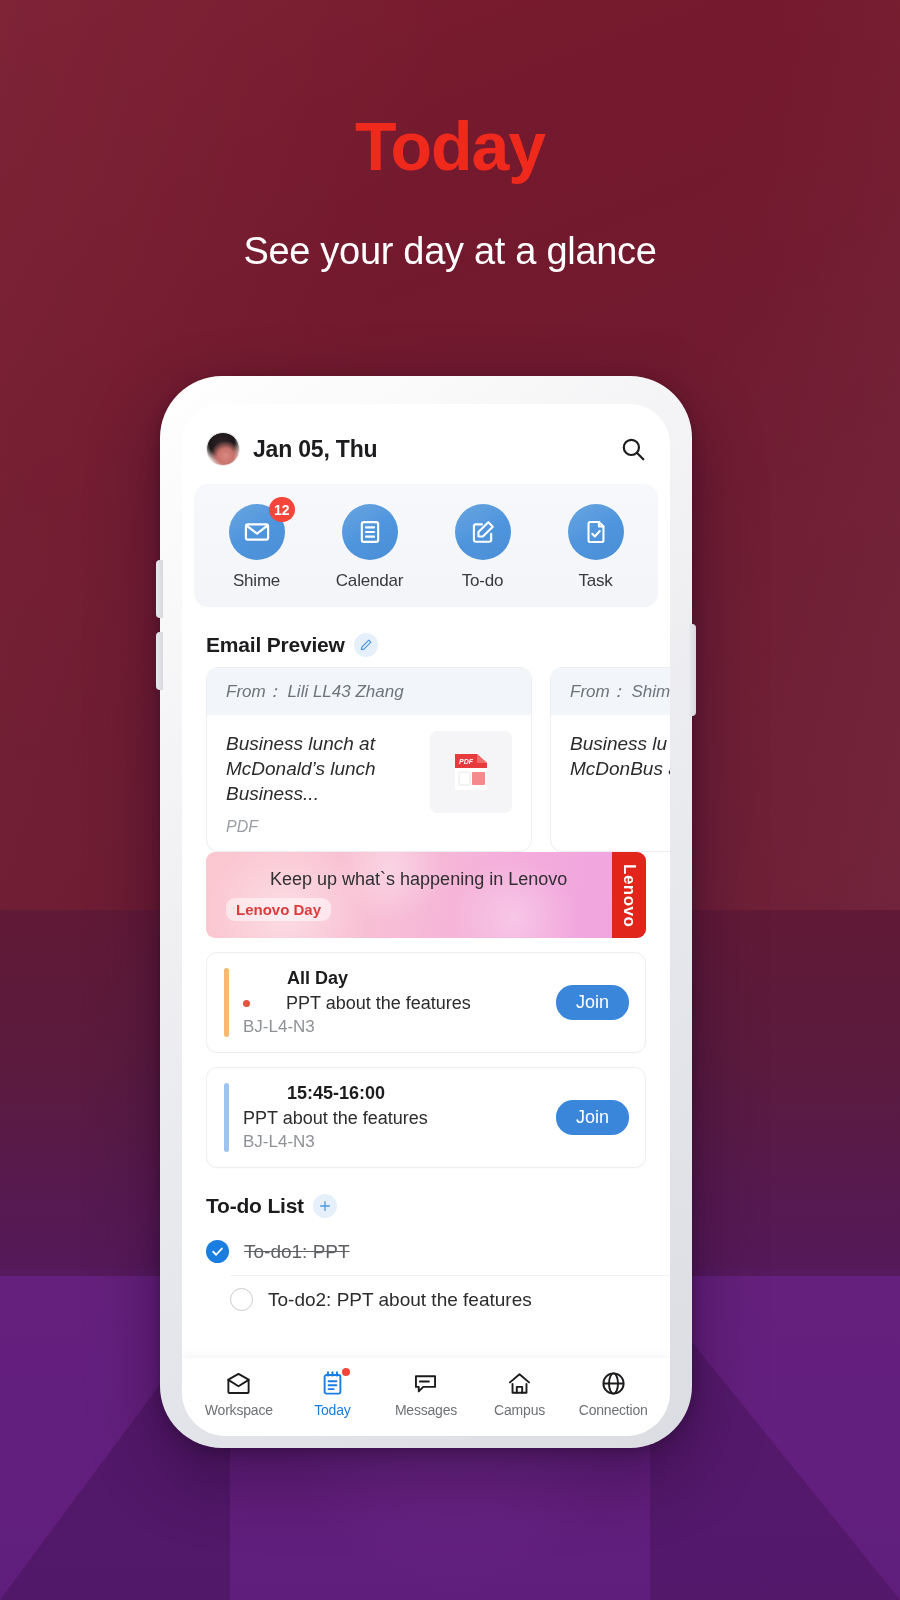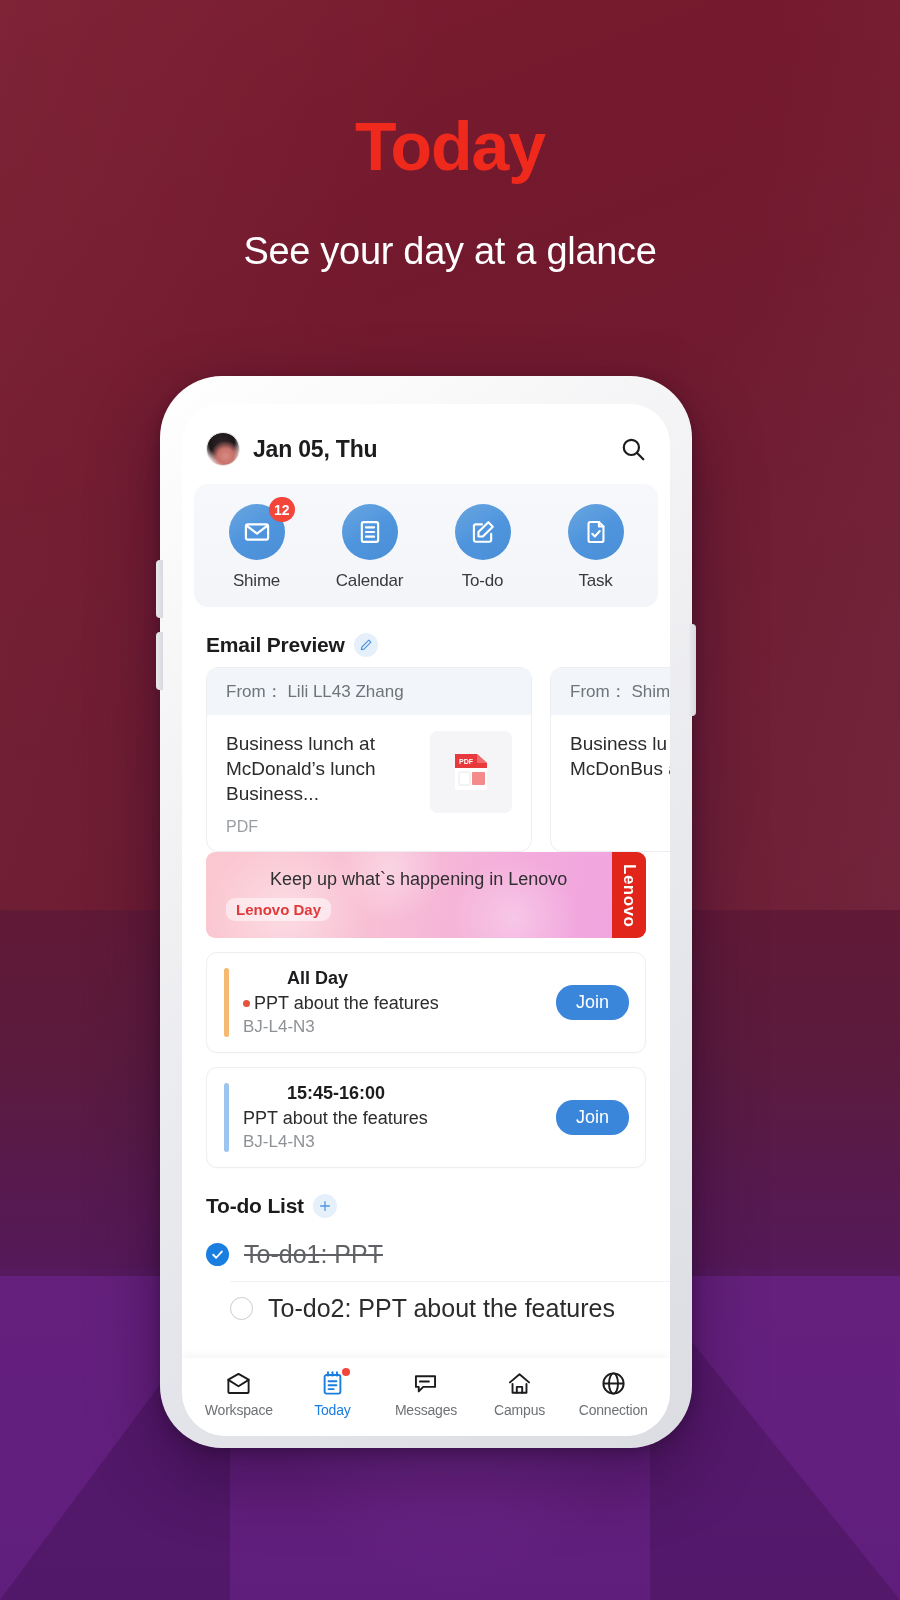--- a/index.html
+++ b/index.html
@@ -159,20 +159,21 @@
     width: 24px; height: 24px; border-radius: 50%;
     background: #e6f0fb;
     display: flex; align-items: center; justify-content: center;
   }
   .sec-act svg { width: 14px; height: 14px; }
 
   
   .email-row {
     display: flex; gap: 18px;
     padding: 0 24px;
+    font-style: italic;
   }
   .email-card {
     flex: 0 0 auto;
     width: 326px;
     border: 1px solid #eceef1;
     border-radius: 12px;
     overflow: hidden;
     background: #fff;
   }
   .email-from {
@@ -232,21 +233,21 @@
     border: 1px solid #edeef1;
     border-radius: 11px;
     background: #fff;
     display: flex; align-items: center;
     padding: 15px 16px 15px 17px;
     box-shadow: 0 1px 2px rgba(0,0,0,0.02);
   }
   .event-bar { width: 5px; border-radius: 3px; align-self: stretch; flex: 0 0 auto; }
   .event-main { flex: 1 1 auto; padding-left: 14px; min-width: 0; }
   .event-time { font-size: 18px; font-weight: 700; color: #1c1c1e; margin-left: 44px; }
-  .event-title-row { display: flex; align-items: center; margin-top: 4px; }
+  .event-title-row { display: flex; align-items: center; margin-top: 4px; gap: 32px; }
   .event-dot {
     width: 7px; height: 7px; border-radius: 50%; background: #e4533e;
     flex: 0 0 auto; margin-right: 4px;
   }
   .event-title { font-size: 18px; color: #2c2c2e; }
   .event-loc { margin-top: 3px; font-size: 17px; color: #8e9196; }
   .join-btn {
     flex: 0 0 auto;
     background: #3a86db; color: #fff;
     font-size: 18px;
@@ -261,21 +262,21 @@
   }
   .todo-item + .todo-item { border-top: 1px solid #f0f1f3; margin-left: 48px; padding-left: 0; }
   .chk {
     width: 23px; height: 23px; border-radius: 50%;
     flex: 0 0 auto; margin-right: 15px;
     display: flex; align-items: center; justify-content: center;
   }
   .chk.done { background: #1a7de0; }
   .chk.done svg { width: 13px; height: 13px; }
   .chk.open { border: 1.8px solid #c9ccd1; background: #fff; }
-  .todo-text { font-size: 25px; color: #2c2c2e; }
+  .todo-text { font-size: 19px; color: #2c2c2e; }
   .todo-text.done { color: #5f6165; text-decoration: line-through; }
 
   
   .tabbar {
     position: absolute; left: 0; right: 0; bottom: 0;
     height: 78px;
     background: #ffffff;
     box-shadow: 0 -2px 10px rgba(0,0,0,0.05);
     display: flex; align-items: center;
     padding: 0 10px 8px 10px;

